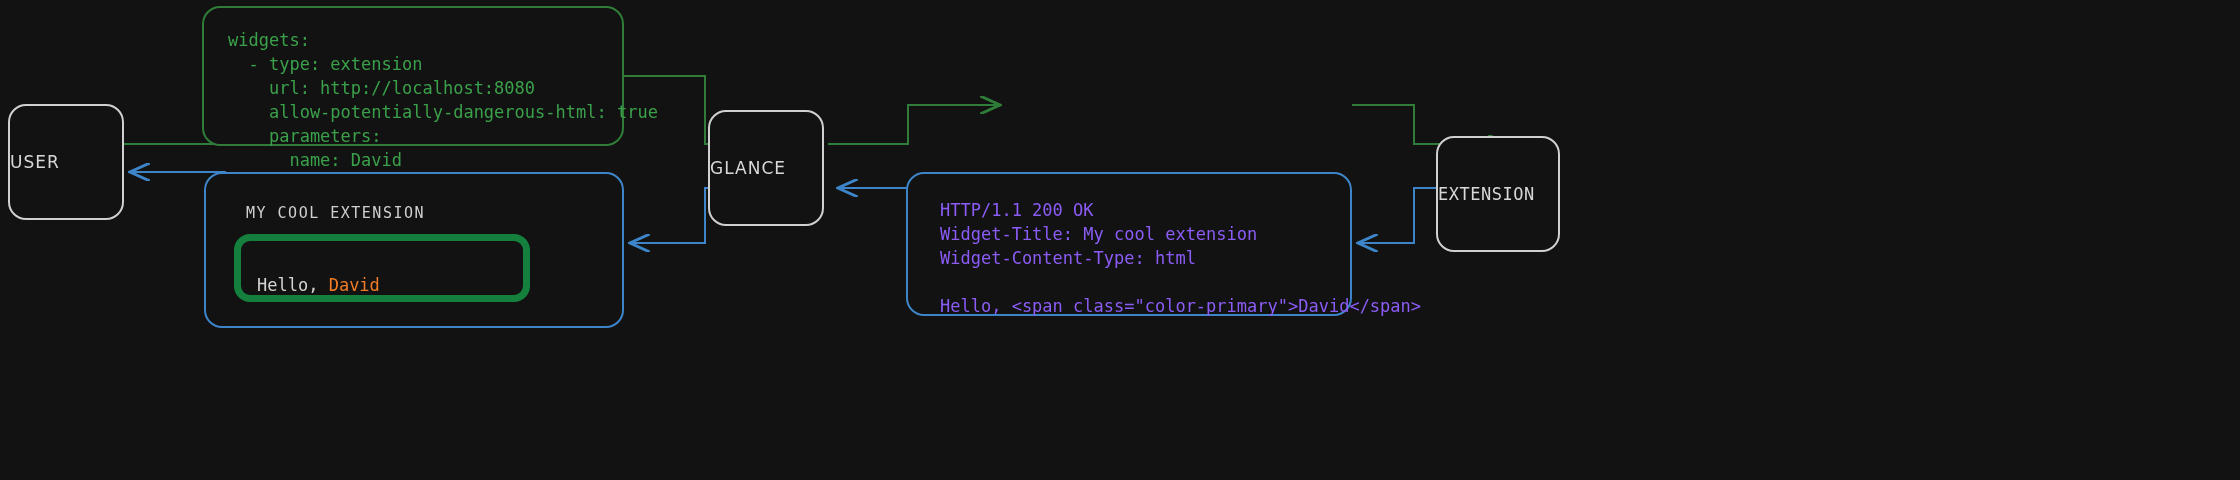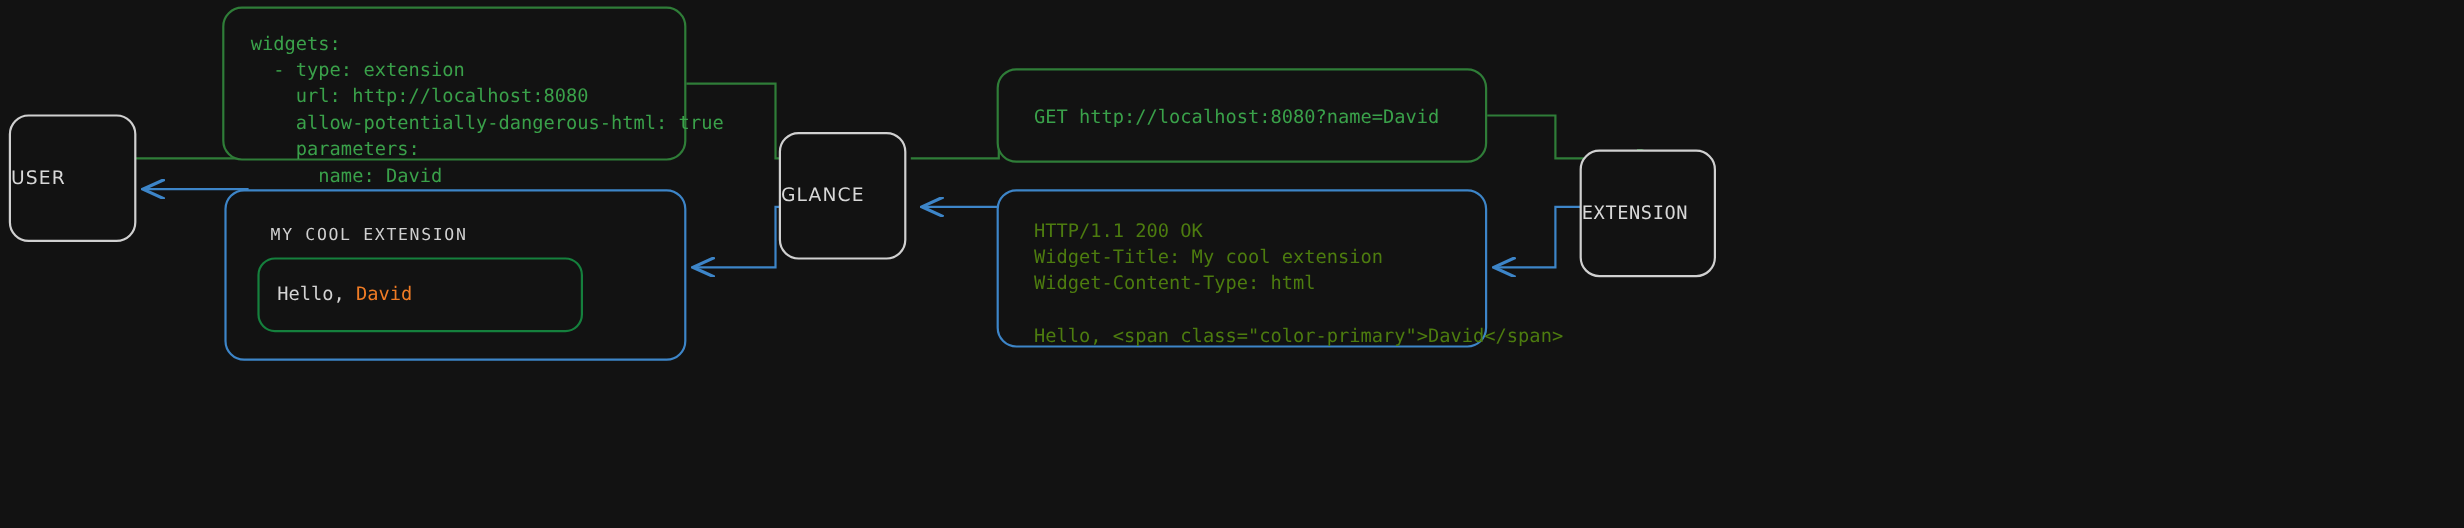--- a/index.html
+++ b/index.html
@@ -16,26 +16,26 @@
                   letter-spacing:0.5px;}
 
   .msgbox{position:absolute;border:2px solid;border-radius:18px;background:#121212;
           box-sizing:border-box;}
   .msgbox.green{border-color:#2f7d38;}
   .msgbox.blue{border-color:#3d85c8;}
 
   pre.code{margin:0;font-family:"DejaVu Sans Mono","Liberation Mono",monospace;
            font-size:17px;line-height:24px;white-space:pre;}
   pre.code.green{color:#3aa14a;}
-  pre.code.blue{color:#4d7c0f;}
+  pre.code.blue{color:#8b5cf6;}
 
   .widget-title{font-family:"DejaVu Sans Mono","Liberation Mono",monospace;
                 font-size:15px;letter-spacing:1.5px;color:#d0d0d0;}
-  .widget-inner{position:absolute;border:2px solid #15803d;border-radius:16px;
-                background:#121212;box-sizing:border-box;display:flex;align-items:center;}
+  .widget-inner{position:absolute;border:7px solid #15803d;border-radius:16px;
+                background:#121212;box-sizing:border-box;display:flex;align-items:flex-end;}
   .widget-line{font-family:"DejaVu Sans Mono","Liberation Mono",monospace;
                font-size:17px;color:#d4d4d4;padding-left:16px;}
   .accent{color:#f07c25;}
 </style>
 </head>
 <body>
 
 <div id="stage">
 
   <svg class="layer" viewBox="0 0 2240 480" xmlns="http://www.w3.org/2000/svg">
@@ -78,40 +78,37 @@
 
     <g>
       <path d="M282,243 H225 V172 H130" fill="none" stroke="#3d85c8" stroke-width="2" marker-end="url(#arrow-blue)"></path>
     </g>
   </svg>
 
   <div class="nodebox" style="left:8px;top:104px;width:112px;height:112px;">
     <span class="nodelabel">USER</span>
   </div>
 
-  <div class="nodebox" style="left:708px;top:120px;width:112px;height:112px;">
+  <div class="nodebox" style="left:708px;top:110px;width:112px;height:112px;">
     <span class="nodelabel">GLANCE</span>
   </div>
 
   <div class="nodebox" style="left:1436px;top:104px;width:120px;height:112px;margin-top:32px;">
     <span class="nodelabel mono">EXTENSION</span>
   </div>
 
   <div class="msgbox green" style="left:202px;top:6px;width:422px;height:140px;">
     <pre class="code green" style="padding:20px 0 0 24px;">widgets:
   - type: extension
     url: http://localhost:8080
     allow-potentially-dangerous-html: true
     parameters:
       name: David</pre>
   </div>
 
-  <div class="msgbox green" style="left:906px;top:62px;width:446px;height:86px;">
-    <pre class="code green" style="padding:31px 0 0 32px;">GET http://localhost:8080?name=David</pre>
-  </div>
 
   <div class="msgbox blue" style="left:906px;top:172px;width:446px;height:144px;">
     <pre class="code blue" style="padding:24px 0 0 32px;">HTTP/1.1 200 OK
 Widget-Title: My cool extension
 Widget-Content-Type: html
 
 Hello, &lt;span class="color-primary"&gt;David&lt;/span&gt;</pre>
   </div>
 
   <div class="msgbox blue" style="left:204px;top:172px;width:420px;height:156px;">

